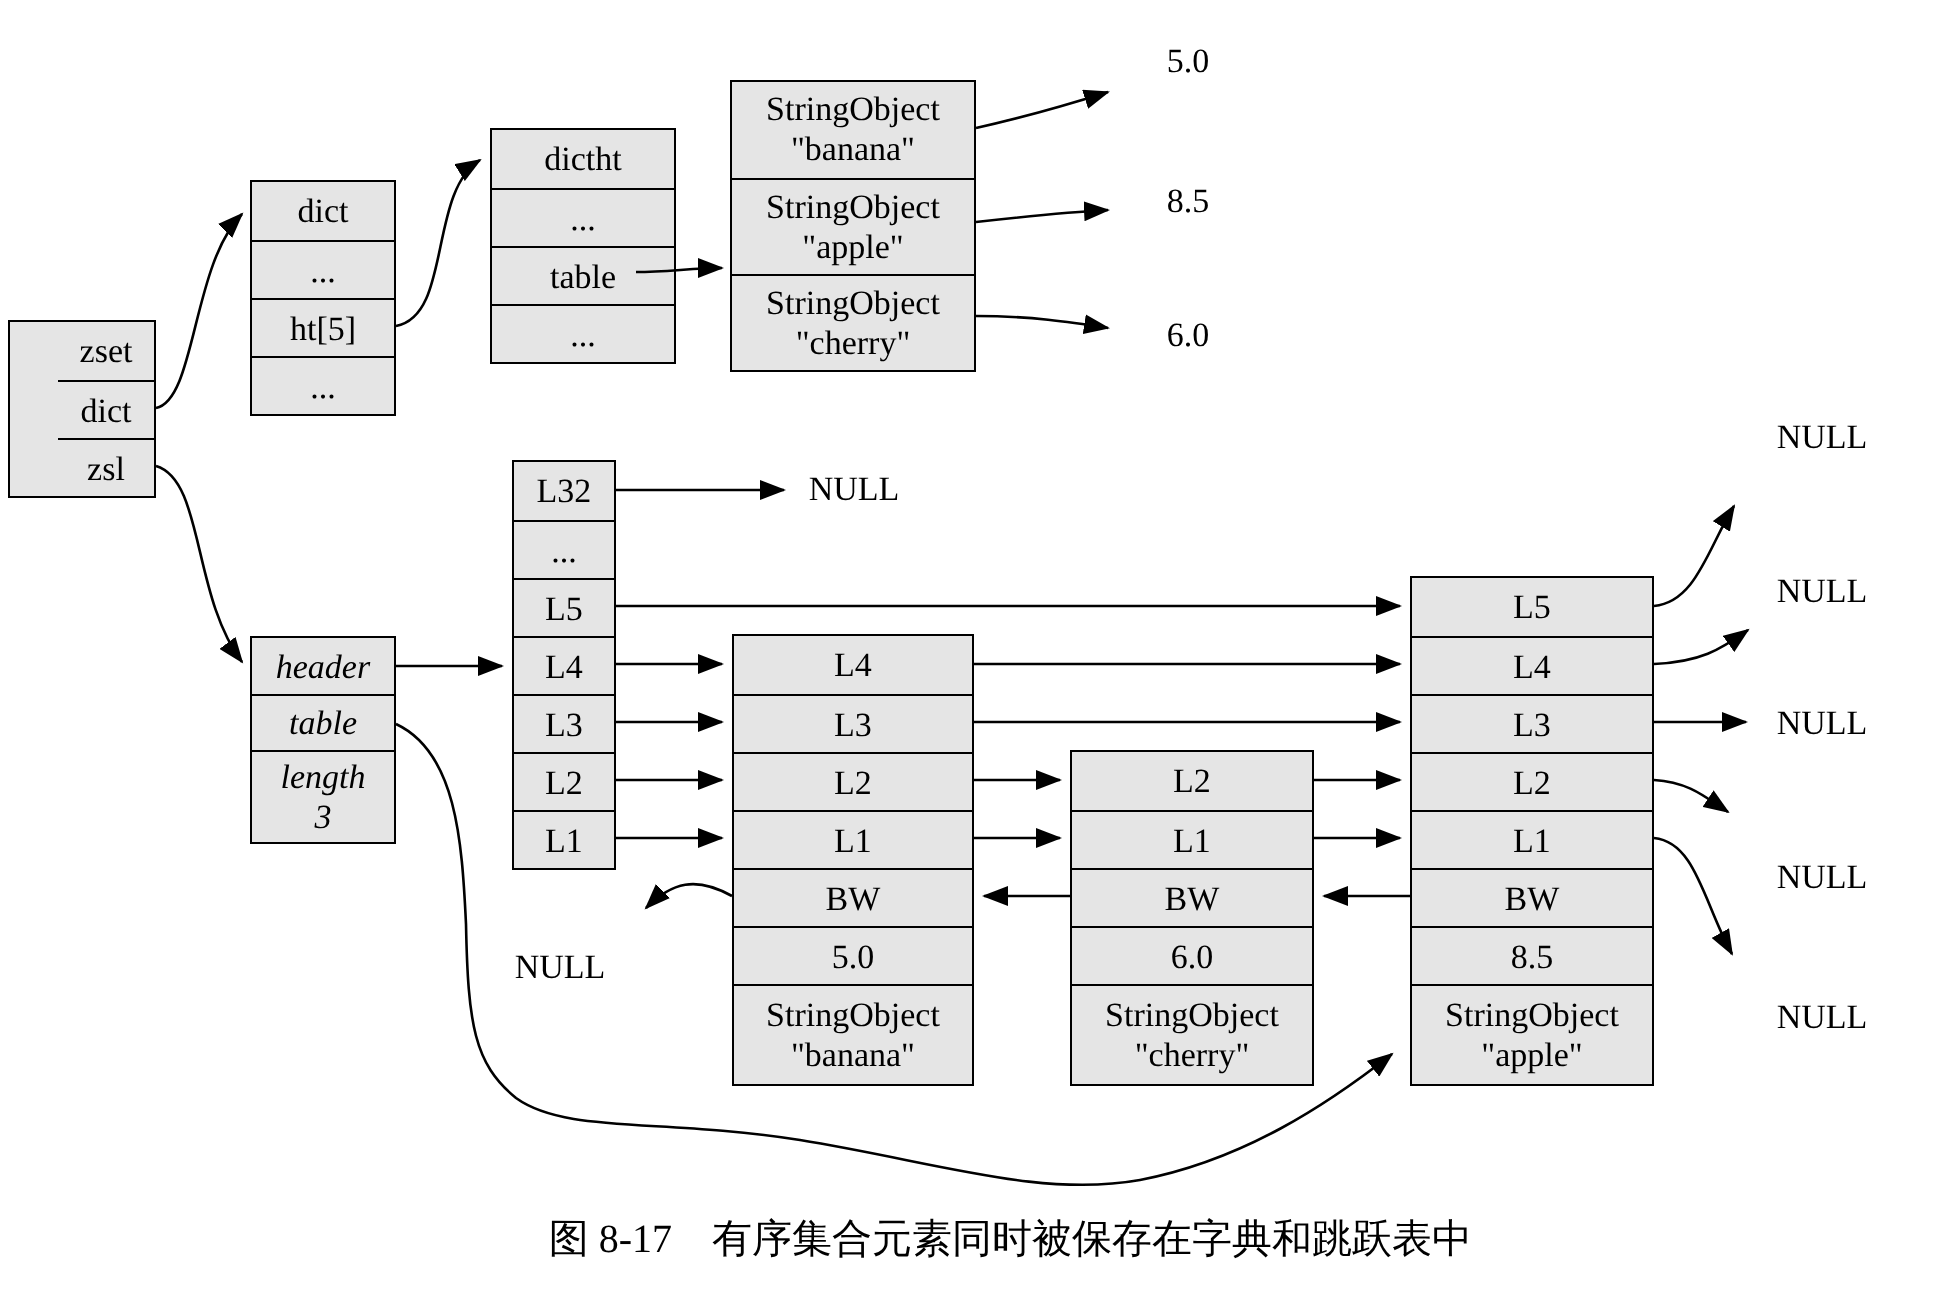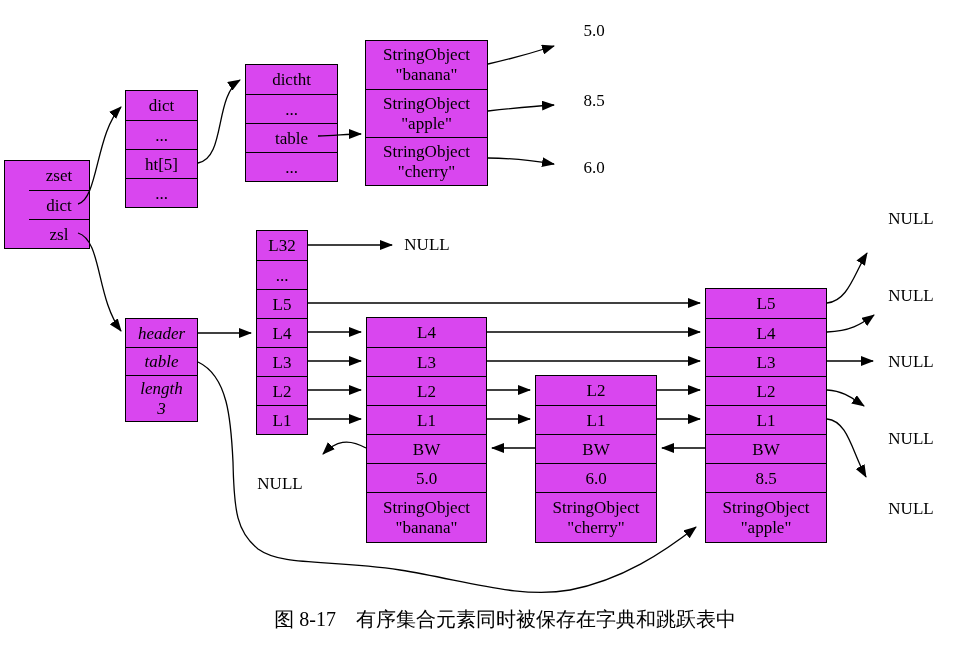--- a/index.html
+++ b/index.html
@@ -1,34 +1,34 @@
 <!DOCTYPE html>
 <html><head>
 <meta charset="utf-8">
 <style>
   html,body{margin:0;padding:0;background:#fff;}
   #canvas{position:relative;width:972px;height:649px;background:#ffffff;overflow:hidden;
           font-family:"Liberation Serif","DejaVu Serif",serif;color:#000;}
-  .box{position:absolute;border:1px solid #000;background:#d946ef;box-sizing:border-box;}
+  .box{position:absolute;border:1px solid #000;background:#e5e5e5;box-sizing:border-box;}
   .cell{box-sizing:border-box;border-top:1px solid #000;display:flex;align-items:center;
         justify-content:center;font-size:17px;line-height:1;white-space:nowrap;}
   .cell:first-child{border-top:none;}
   .h29{height:29px}.h28{height:28px}.h48{height:48px}.h50{height:50px}.h53{height:53px}.h46{height:46px}
   .two{flex-direction:column;line-height:20px;}
   .lbl{position:absolute;font-size:17px;text-align:center;line-height:1;}
   svg.arrows{position:absolute;left:0;top:0;pointer-events:none;}
   svg.arrows path{fill:none;stroke:#000;stroke-width:1.3px;}
   .caption{position:absolute;left:236px;top:606px;width:500px;text-align:right;font-size:20px;}
 </style>
 </head>
 <body>
 
 <div id="canvas">
 
-  <div class="box" style="left:4px;top:160px;width:86px;padding-left:24px;">
+  <div class="box" style="left:4px;top:160px;width:74px;padding-left:24px;">
     <div class="cell h29">zset</div>
     <div class="cell h29">dict</div>
     <div class="cell h29">zsl</div>
   </div>
 
   <div class="box" style="left:125px;top:90px;width:73px;">
     <div class="cell h29">dict</div>
     <div class="cell h29">...</div>
     <div class="cell h29">ht[5]</div>
     <div class="cell h29">...</div>

